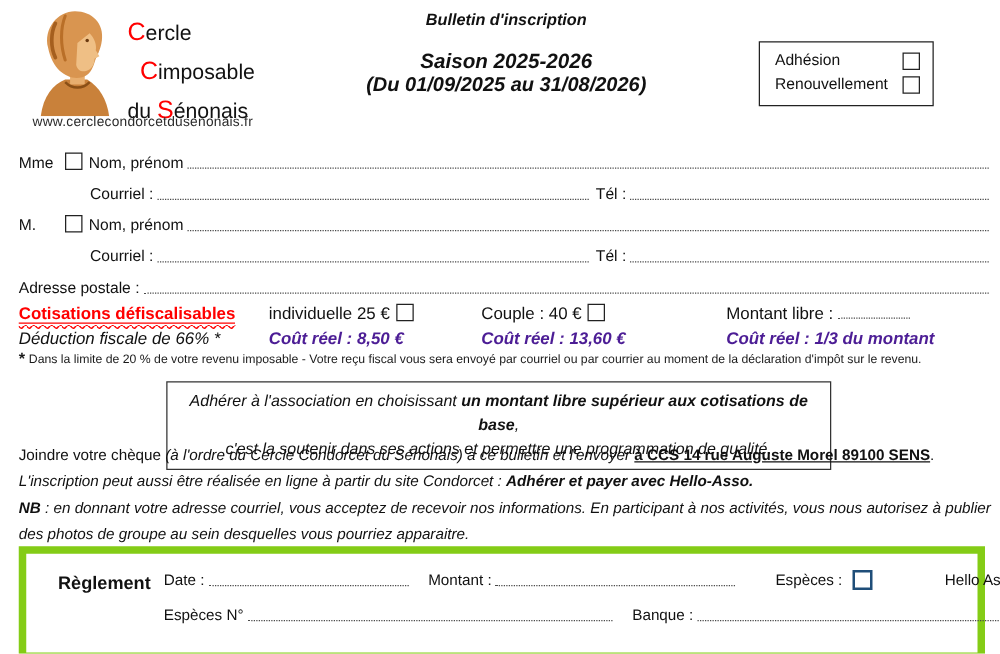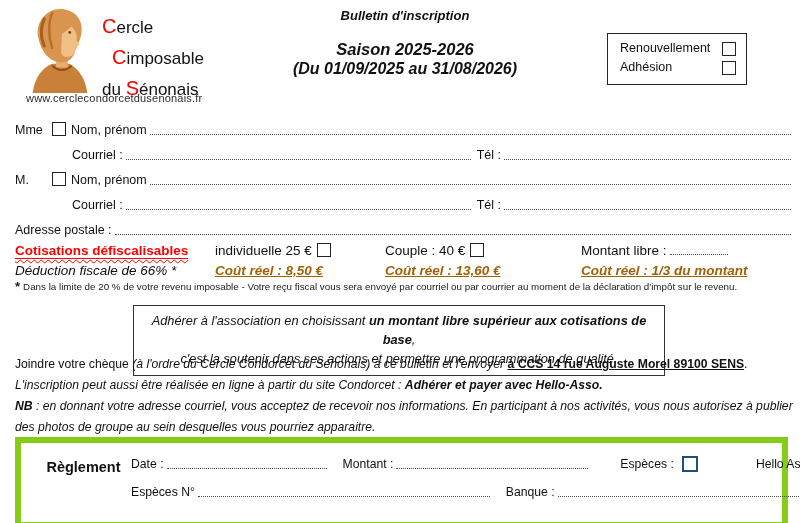--- a/index.html
+++ b/index.html
@@ -49,21 +49,21 @@
   .fees .c2 { width: 170px; }
   .fees .c3 { width: 196px; }
   .fees .c4 { flex: 1; }
   .fees-heading {
     color: #f00; font-weight: bold;
     border-bottom: 1px solid #f00;
     text-decoration: underline wavy #f00 1px;
     text-underline-offset: 4px;
   }
   .deduction { font-style: italic; }
-  .cost { color: #a16207; font-style: italic; font-weight: bold; text-decoration: underline; }
+  .cost { color: #4c1d95; font-style: italic; font-weight: bold; }
   .fee-line { white-space: nowrap; }
   .fee-line .cb { margin-left: 5px; }
   .mini-dots { display: inline-block; width: 58px; border-bottom: 1.4px dotted #4a4a4a; height: 10px; }
   .footnote { position: absolute; left: 15px; top: 279px; width: 778px; font-size: 9.8px; color: #1a1a1a; white-space: nowrap; }
   .footnote .star { font-size: 13px; font-weight: bold; vertical-align: -1px; margin-right: 3px; }
   
   .support-box {
     position: absolute; left: 133px; top: 305px; width: 532px;
     border: 1.5px solid #333; padding: 5px 8px 6px 8px;
     text-align: center; font-style: italic; font-size: 12.8px; line-height: 1.5;
@@ -116,25 +116,25 @@
   <div class="website">www.cerclecondorcetdusenonais.fr</div>
 
   <div class="title-block">
     <div class="main-title">Bulletin d'inscription</div>
     <div class="season">Saison 2025-2026</div>
     <div class="period">(Du 01/09/2025 au 31/08/2026)</div>
   </div>
 
   <div class="membership-box">
     <div class="membership-row">
+      <span>Adhésion</span>
+      <span class="cb"></span>
+    </div>
+    <div class="membership-row">
       <span>Renouvellement</span>
-      <span class="cb"></span>
-    </div>
-    <div class="membership-row">
-      <span>Adhésion</span>
       <span class="cb"></span>
     </div>
   </div>
 
   <div class="identity">
     <div class="frow">
       <span class="civ">Mme</span>
       <span class="cb"></span>
       <span class="lbl">Nom, prénom</span>
       <span class="dots"></span>

